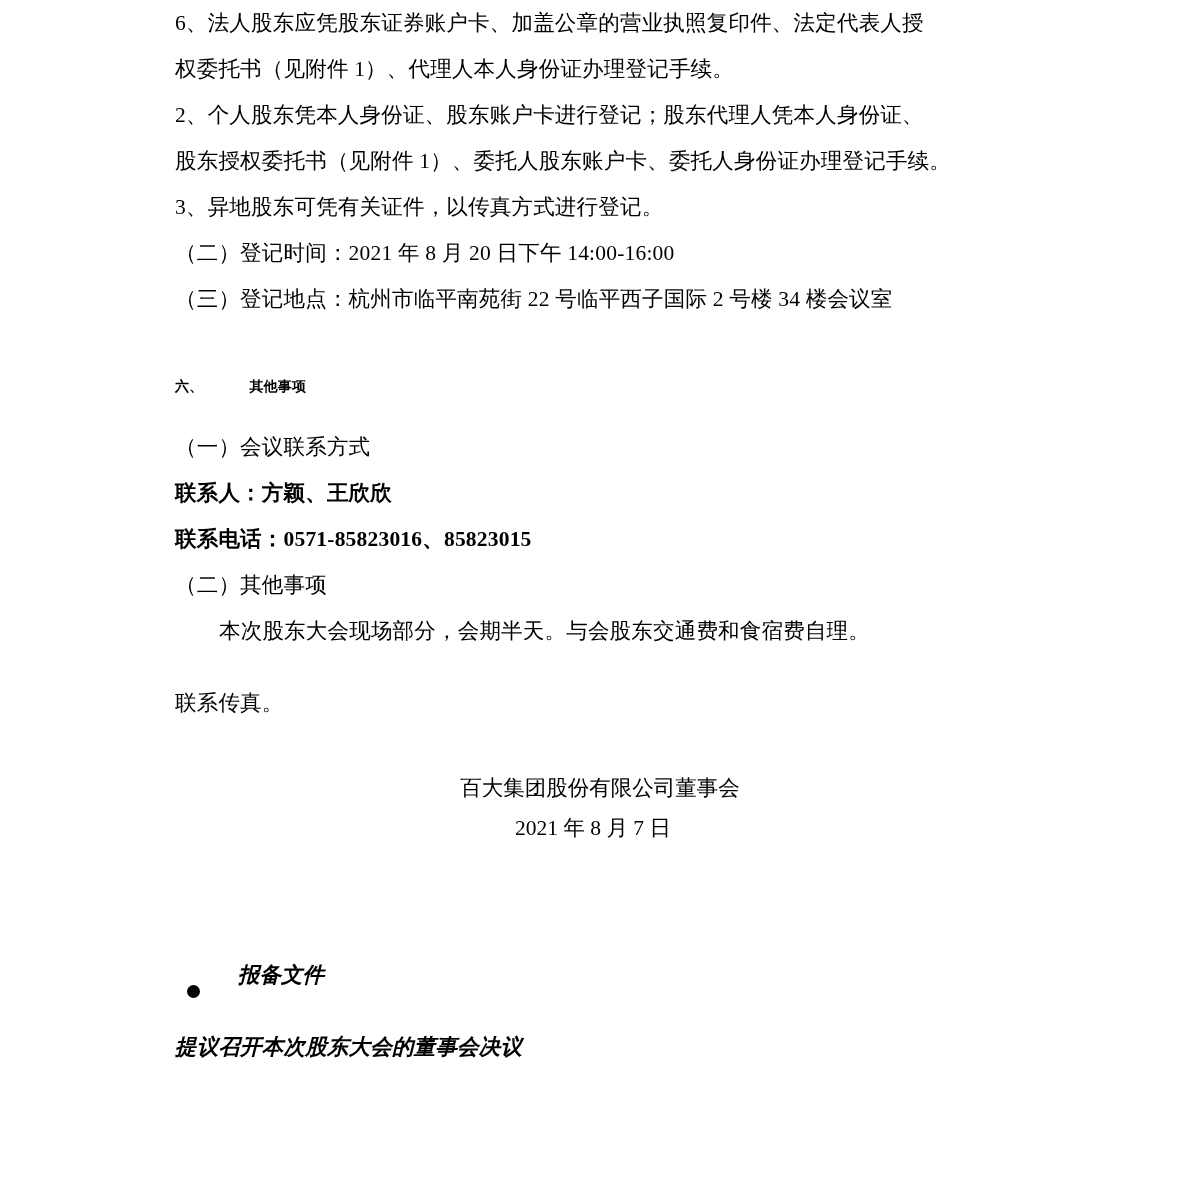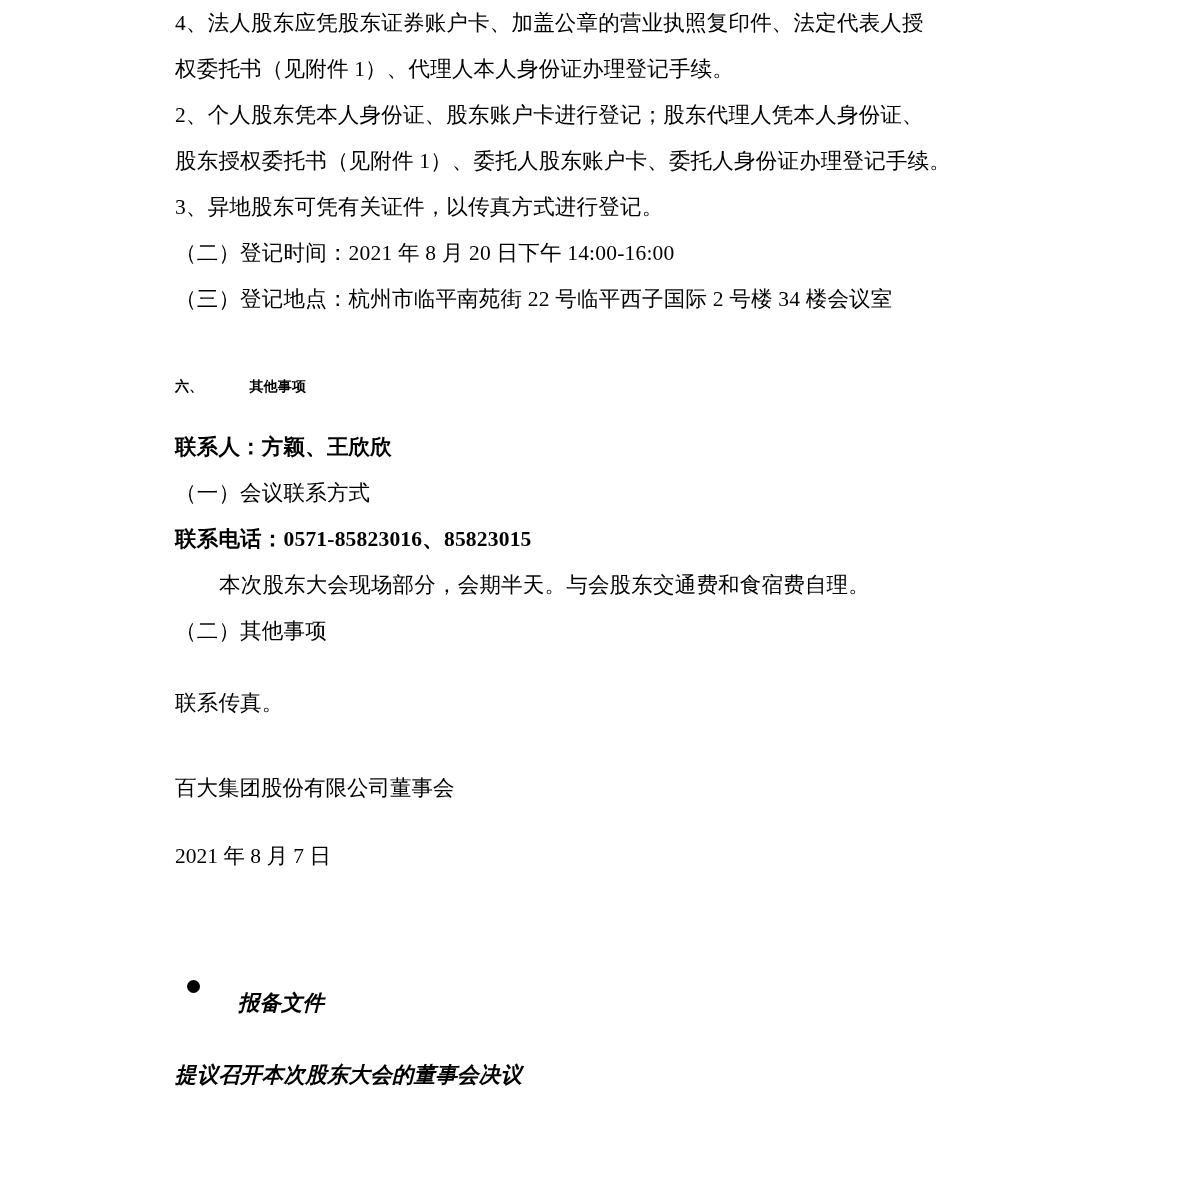--- a/index.html
+++ b/index.html
@@ -38,31 +38,30 @@
     font-weight: bold;
   }
   .body-indent {
     text-indent: 44px;
   }
   .gap-lg { height: 42px; }
   .gap-md { height: 26px; }
   .gap-sm { height: 14px; }
   .gap-xl { height: 78px; }
   .right-block {
-    text-align: left;
+    text-align: center;
     font-size: 21.5px;
     line-height: 40px;
   }
   .right-block .sig-line2 {
     padding-right: 14px;
-    margin-top: 28px;
   }
   .bullet-row {
     display: flex;
-    align-items: flex-start;
+    align-items: flex-end;
     font-size: 21.5px;
     line-height: 46px;
   }
   .bullet-dot {
     width: 13px;
     height: 13px;
     border-radius: 50%;
     background: #000;
     display: inline-block;
     margin-left: 12px;
@@ -72,40 +71,40 @@
   .italic-bold {
     font-style: italic;
     font-weight: bold;
   }
 </style>
 </head>
 <body>
 
 <div class="page">
 
-  <div class="line">4、法人股东应凭股东证券账户卡、加盖公章的营业执照复印件、法定代表人授</div>
+  <div class="line">6、法人股东应凭股东证券账户卡、加盖公章的营业执照复印件、法定代表人授</div>
   <div class="line">权委托书（见附件 1）、代理人本人身份证办理登记手续。</div>
   <div class="line">2、个人股东凭本人身份证、股东账户卡进行登记；股东代理人凭本人身份证、</div>
   <div class="line">股东授权委托书（见附件 1）、委托人股东账户卡、委托人身份证办理登记手续。</div>
   <div class="line">3、异地股东可凭有关证件，以传真方式进行登记。</div>
 
   <div class="line">（二）登记时间：2021 年 8 月 20 日下午 14:00-16:00</div>
   <div class="line">（三）登记地点：杭州市临平南苑街 22 号临平西子国际 2 号楼 34 楼会议室</div>
 
   <div class="gap-lg"></div>
 
   <div class="heading"><span>六、</span><span style="display:inline-block;width:46px"></span><span>其他事项</span></div>
 
   <div class="gap-sm"></div>
 
+  <div class="line">（一）会议联系方式</div>
   <div class="line bold">联系人：方颖、王欣欣</div>
-  <div class="line">（一）会议联系方式</div>
   <div class="line bold">联系电话：0571-85823016、85823015</div>
+  <div class="line">（二）其他事项</div>
   <div class="line body-indent">本次股东大会现场部分，会期半天。与会股东交通费和食宿费自理。</div>
-  <div class="line">（二）其他事项</div>
 
   <div class="gap-md"></div>
 
   <div class="line">联系传真。</div>
 
   <div class="gap-lg"></div>
 
   <div class="right-block">
     <div>百大集团股份有限公司董事会</div>
     <div class="sig-line2">2021 年 8 月 7 日</div>

